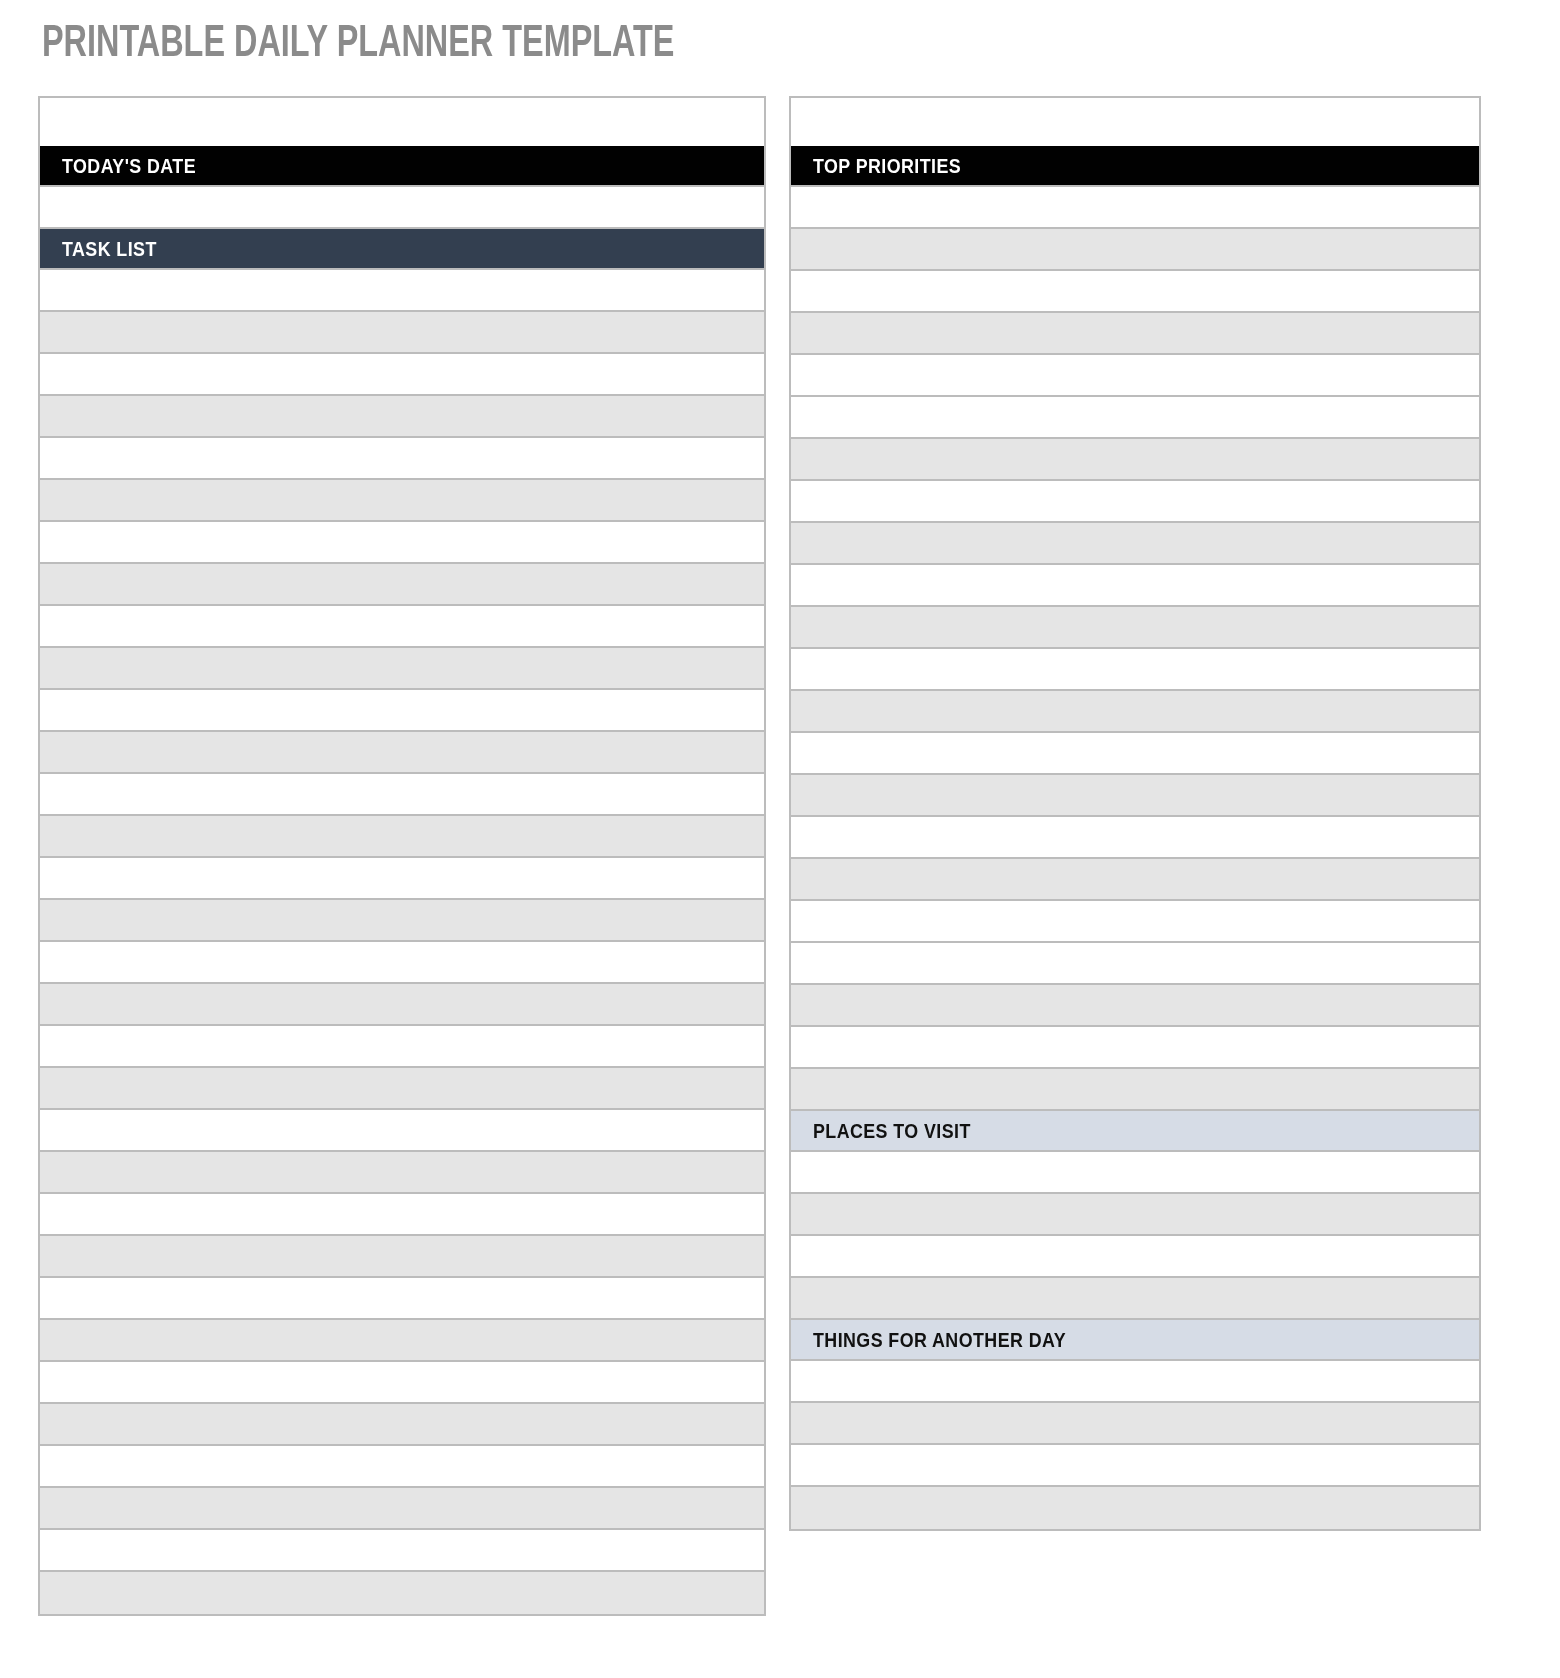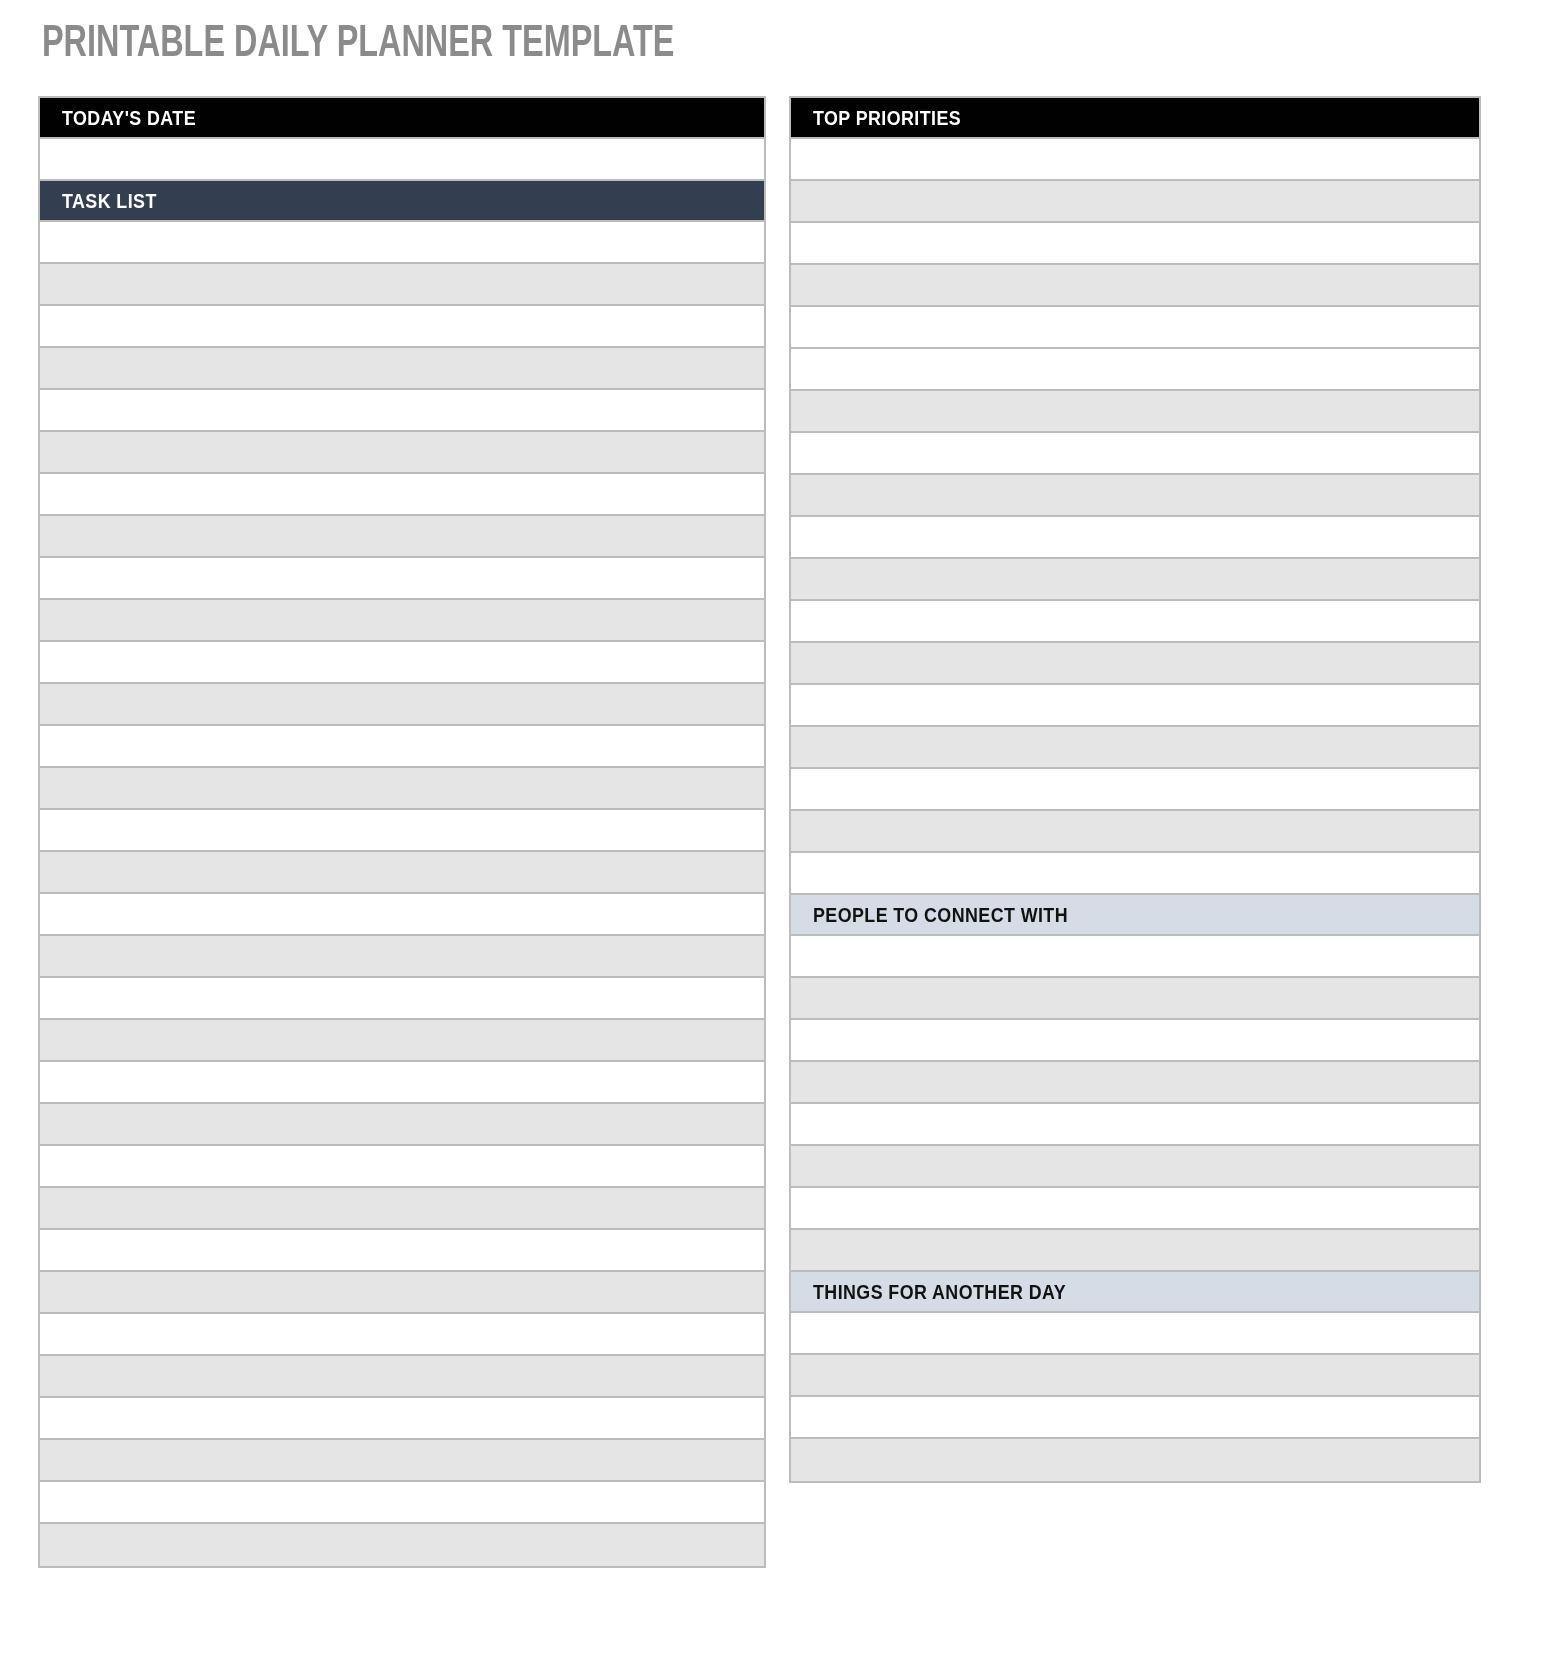--- a/index.html
+++ b/index.html
@@ -30,21 +30,21 @@
   .col-left{left:38px;width:728px;}
   .col-right{left:789px;width:692px;}
   .sec-header{
     height:41px;border-bottom:2px solid var(--grid);
     display:flex;align-items:center;padding-left:22px;overflow:hidden;
   }
   .sec-header .hlabel{
     font-size:21px;font-weight:bold;letter-spacing:0.5px;white-space:nowrap;
     transform:scaleX(0.85);transform-origin:left center;
   }
-  .sec-header.black{background:var(--black-bg);}
+  .sec-header.black{background:var(--black-bg);margin-top:48px;}
   .sec-header.black .hlabel{color:var(--black-text);}
   .sec-header.dark{background:var(--dark-bg);}
   .sec-header.dark .hlabel{color:var(--dark-text);}
   .sec-header.light{background:var(--light-bg);}
   .sec-header.light .hlabel{color:var(--light-text);}
   .row{
     height:42px;border-bottom:2px solid var(--grid);
     background:var(--row-bg);
   }
   .row.alt{background:var(--row-alt-bg);}
@@ -111,27 +111,27 @@
     <div class="row alt"></div>
     <div class="row"></div>
     <div class="row alt"></div>
     <div class="row"></div>
     <div class="row alt"></div>
     <div class="row"></div>
     <div class="row alt"></div>
     <div class="row"></div>
     <div class="row alt"></div>
     <div class="row"></div>
-    <div class="sec-header light">
-      <span class="hlabel">PEOPLE TO CONNECT WITH</span>
-    </div>
     <div class="row"></div>
     <div class="row alt"></div>
     <div class="row"></div>
     <div class="row alt"></div>
+    <div class="sec-header light">
+      <span class="hlabel">PLACES TO VISIT</span>
+    </div>
     <div class="row"></div>
     <div class="row alt"></div>
     <div class="row"></div>
     <div class="row alt"></div>
     <div class="sec-header light">
       <span class="hlabel">THINGS FOR ANOTHER DAY</span>
     </div>
     <div class="row"></div>
     <div class="row alt"></div>
     <div class="row"></div>

